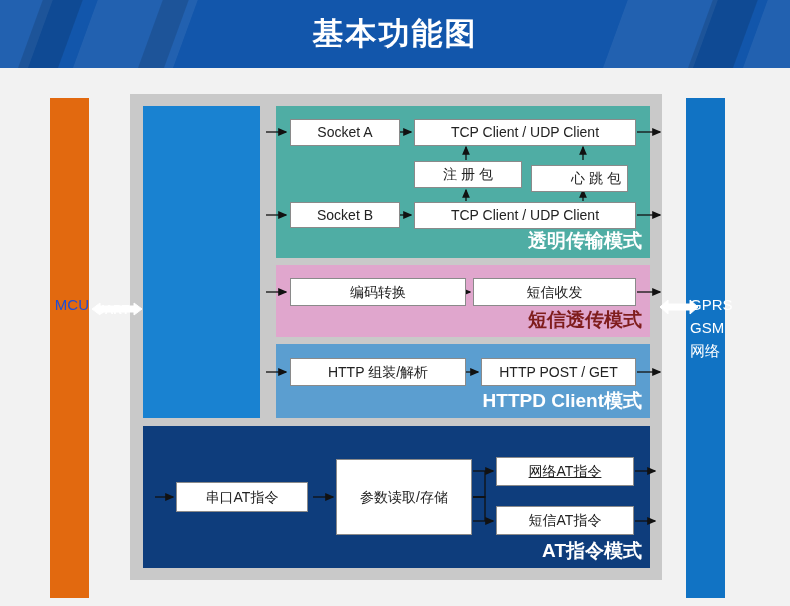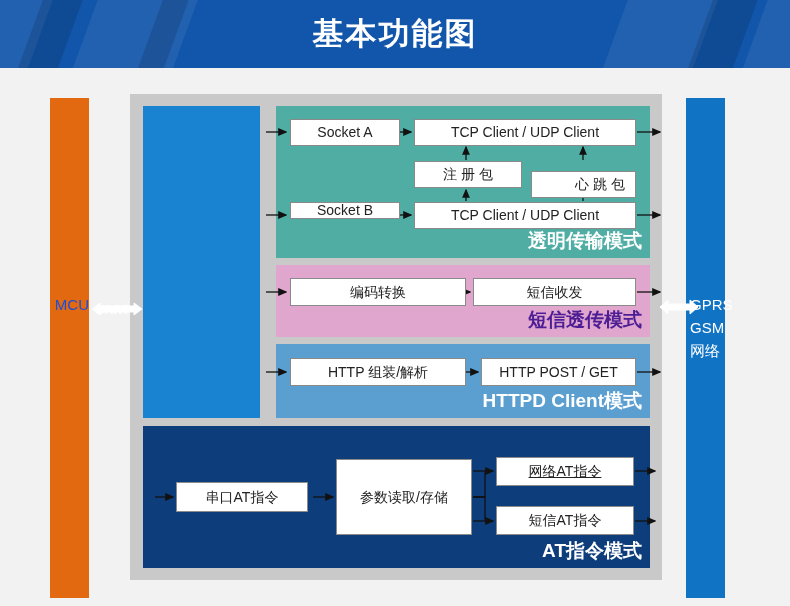--- a/index.html
+++ b/index.html
@@ -116,42 +116,42 @@
     background: #0e3d7c;
   }
   .panel-label {
     position: absolute;
     right: 8px; bottom: 4px;
     color: #ffffff;
     font-size: 19px;
     font-weight: bold;
   }
   #panel-sms .panel-label {
-    color: #4c1d95;
+    color: #7f1d1d;
   }
   
   .wbox {
     position: absolute;
     background: #ffffff;
     border: 1px solid #8a8a8a;
     box-sizing: border-box;
     display: flex;
     align-items: center;
     justify-content: center;
     color: #222222;
     font-size: 14px;
     text-align: center;
     line-height: 1.2;
   }
   
   #box-socket-a   { left: 290px; top: 119px; width: 110px; height: 27px; }
   #box-tcp1       { left: 414px; top: 119px; width: 222px; height: 27px; }
   #box-reg        { left: 414px; top: 161px; width: 108px; height: 27px; }
-  #box-heart      { left: 531px; top: 171px; width: 105px; height: 27px; padding-left: 33px; }
-  #box-socket-b   { left: 290px; top: 202px; width: 110px; height: 17px; }
+  #box-heart      { left: 531px; top: 165px; width: 97px; height: 27px; padding-left: 33px; }
+  #box-socket-b   { left: 290px; top: 202px; width: 110px; height: 26px; }
   #box-tcp2       { left: 414px; top: 202px; width: 222px; height: 27px; }
   #box-encode     { left: 290px; top: 278px; width: 176px; height: 28px; }
   #box-sms-send   { left: 473px; top: 278px; width: 163px; height: 28px; }
   #box-http-pack  { left: 290px; top: 358px; width: 176px; height: 28px; }
   #box-http-post  { left: 481px; top: 358px; width: 155px; height: 28px; }
   #box-serial-pack{ left: 174px; top: 249px; width: 76px; height: 27px; }
   #box-at-serial  { left: 176px; top: 482px; width: 132px; height: 30px; }
   #box-param      { left: 336px; top: 459px; width: 136px; height: 76px; }
   #box-at-net     { left: 496px; top: 457px; width: 138px; height: 29px; text-decoration: underline; }
   #box-at-sms     { left: 496px; top: 506px; width: 138px; height: 29px; }

